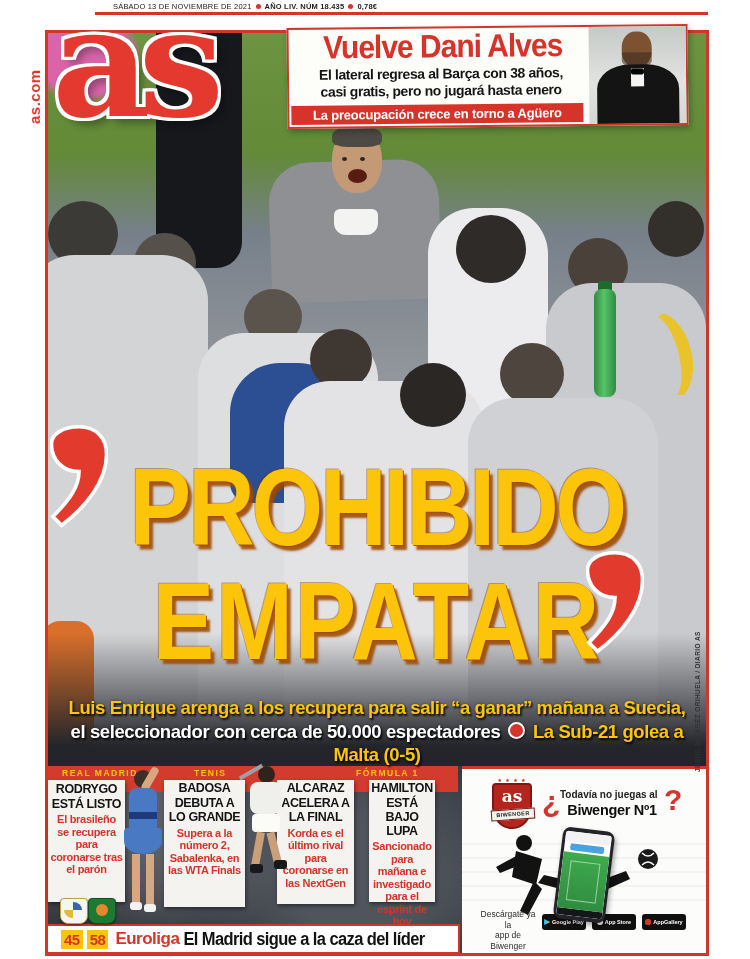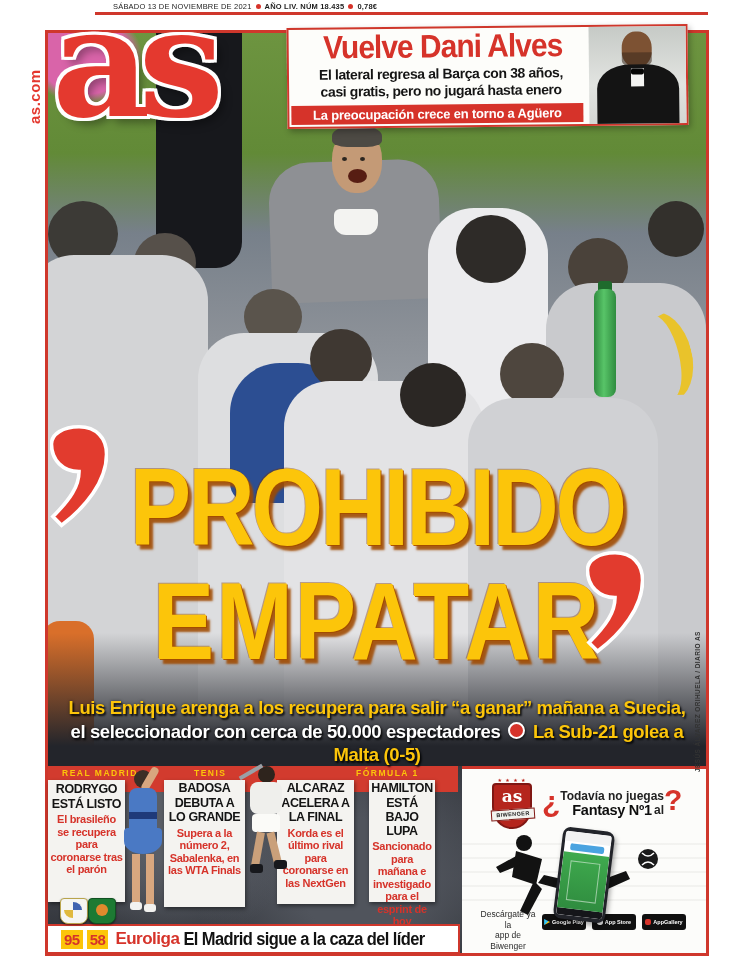--- a/index.html
+++ b/index.html
@@ -121,21 +121,21 @@
             background:repeating-linear-gradient(180deg,transparent 0 12px,#e9e9e6 12px 14px);}
   .ad-stars{position:absolute;left:30px;top:8px;width:40px;text-align:center;color:#c0281f;font-size:5px;letter-spacing:1px;}
   .shield{position:absolute;left:30px;top:14px;width:40px;height:46px;background:#b5251d;
           border:2px solid #801713;border-radius:4px 4px 48% 48%;box-sizing:border-box;}
   .shield-as{position:absolute;width:100%;top:3px;text-align:center;color:#fff;font-family:"DejaVu Serif",serif;
              font-weight:bold;font-size:17px;line-height:17px;}
   .shield-band{position:absolute;left:-3px;top:24px;width:42px;height:9px;background:#f3f3ef;border:1px solid #801713;
                transform:rotate(-4deg);color:#1c1c1c;font-weight:bold;font-size:5.5px;text-align:center;line-height:9px;letter-spacing:.4px;}
   .q-mark{position:absolute;color:#d6332a;font-weight:bold;font-size:30px;line-height:30px;}
   .q-open{left:80px;top:18px;} .q-close{left:202px;top:16px;}
-  .q-line1{position:absolute;left:98px;top:20px;width:104px;text-align:right;color:#222;font-weight:bold;font-size:12px;}
+  .q-line1{position:absolute;left:98px;top:20px;width:104px;text-align:left;color:#222;font-weight:bold;font-size:10px;}
   .q-line2{position:absolute;left:98px;top:33px;width:104px;text-align:center;color:#0e0e0e;font-weight:bold;font-size:14.5px;letter-spacing:-.3px;}
   .phone{position:absolute;left:96px;top:60px;width:52px;height:92px;background:#22242a;border-radius:8px;
          transform:rotate(7deg);z-index:3;box-shadow:2px 3px 5px rgba(0,0,0,.35);padding:4px 3px;box-sizing:border-box;}
   .phone-screen{width:100%;height:100%;background:#fff;border-radius:3px;overflow:hidden;display:flex;flex-direction:column;}
   .scr-top{height:10px;background:#f2f2f2;}
   .scr-btn{height:7px;background:#4aa3e0;margin:2px 6px;border-radius:2px;}
   .scr-pitch{flex:1;background:linear-gradient(180deg,#3faa4e,#2f8c3f);position:relative;}
   .scr-pitch::after{content:"";position:absolute;left:8px;top:8px;right:8px;bottom:8px;border:1px solid rgba(255,255,255,.5);}
   .scr-bottom{height:7px;background:#15161a;}
   .kicker{position:absolute;left:18px;top:58px;width:210px;height:96px;z-index:2;}
@@ -289,36 +289,36 @@
     <div class="col-body">Korda es el último rival para coronarse en las NextGen</div>
   </div>
   <div class="abs col col4">
     <div class="col-title">HAMILTON ESTÁ BAJO LUPA</div>
     <div class="col-body">Sancionado para mañana e investigado para el esprint de hoy</div>
   </div>
 
   <div class="abs crest crest-rm"></div>
   <div class="abs crest crest-uni"></div>
   <div class="abs euroliga">
-    <span class="score">95</span>
+    <span class="score">45</span>
     <span class="score">58</span>
     <span class="eu-label">Euroliga</span>
     <span class="eu-head">El Madrid sigue a la caza del líder</span>
   </div>
 
   <div class="abs ad">
     <div class="ad-lines"></div>
     <div class="ad-stars">★ ★ ★ ★</div>
     <div class="shield">
       <div class="shield-as">as</div>
       <div class="shield-band">BIWENGER</div>
     </div>
     <div class="q-mark q-open">¿</div>
     <div class="q-line1">Todavía no juegas al</div>
-    <div class="q-line2">Fantasy Nº1</div>
+    <div class="q-line2">Biwenger Nº1</div>
     <div class="q-mark q-close">?</div>
 
     <svg class="kicker" viewBox="0 0 210 96">
       <circle cx="44" cy="16" r="8" fill="#121212"></circle>
       <path d="M36 24 L62 32 L56 58 L32 50 Z" fill="#121212"></path>
       <path d="M38 28 L16 40 L20 46 L40 38 Z" fill="#121212"></path>
       <path d="M54 54 L40 84 L48 88 L62 62 Z" fill="#121212"></path>
       <path d="M58 56 L110 70 L150 52 L146 44 L108 58 L64 48 Z" fill="#121212"></path>
       <circle cx="168" cy="32" r="10" fill="#1a1a1a"></circle>
       <path d="M162 26 Q168 32 174 26 M162 38 Q168 32 174 38" stroke="#fff" stroke-width="1.5" fill="none"></path>

